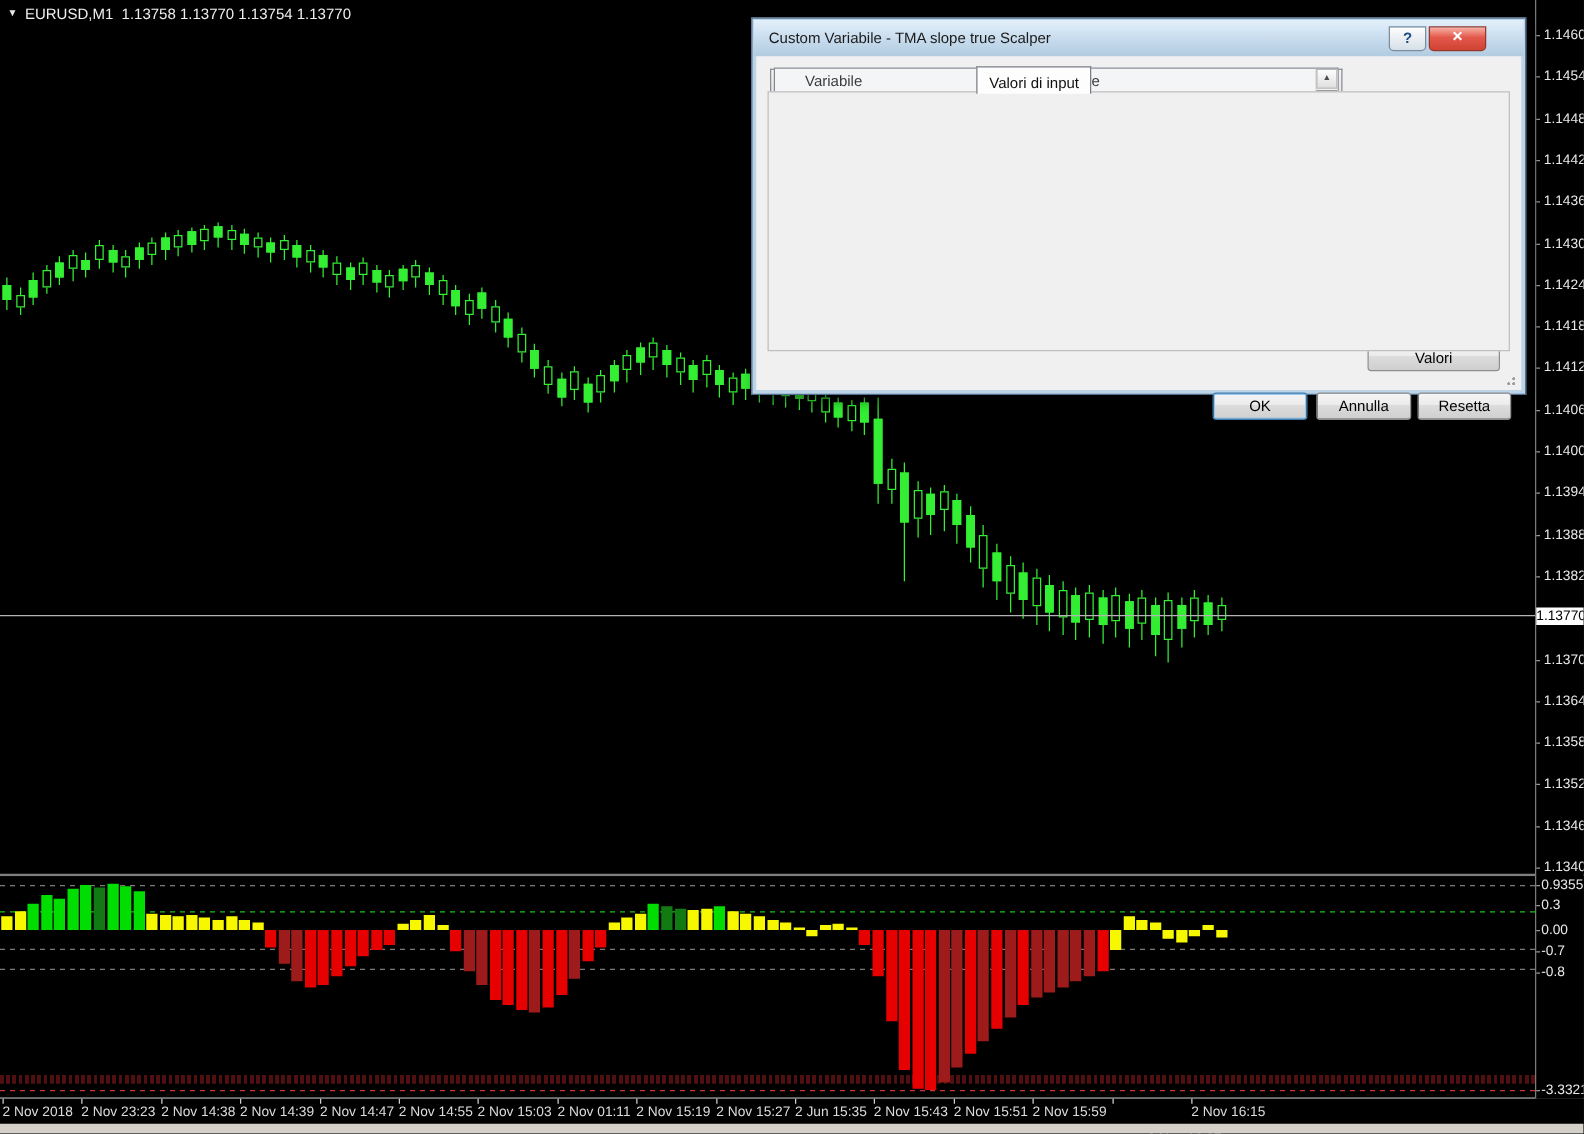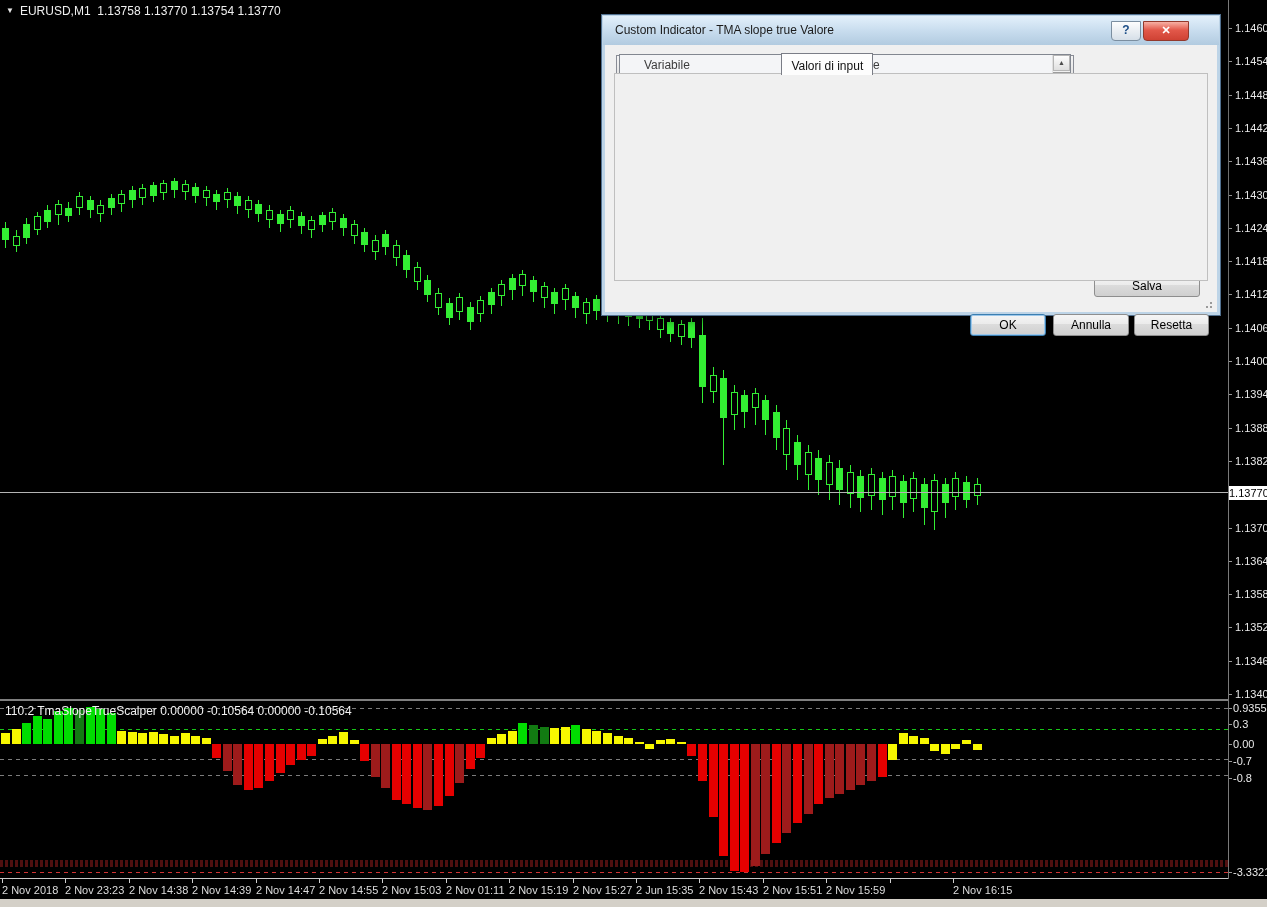--- a/index.html
+++ b/index.html
@@ -394,21 +394,20 @@
         <div class="hbar" style="left: 888px; width: 9px; top: 43px; height: 15.5px; background: rgb(247, 247, 0);"></div>
         <div class="hbar" style="left: 898.6px; width: 9px; top: 32.2px; height: 10.8px; background: rgb(247, 247, 0);"></div>
         <div class="hbar" style="left: 909.2px; width: 9px; top: 34.5px; height: 8.5px; background: rgb(247, 247, 0);"></div>
         <div class="hbar" style="left: 919.7px; width: 9px; top: 37.2px; height: 5.8px; background: rgb(247, 247, 0);"></div>
         <div class="hbar" style="left: 930.3px; width: 9px; top: 43px; height: 7px; background: rgb(247, 247, 0);"></div>
         <div class="hbar" style="left: 940.8px; width: 9px; top: 43px; height: 9.7px; background: rgb(247, 247, 0);"></div>
         <div class="hbar" style="left: 951.4px; width: 9px; top: 43px; height: 4.6px; background: rgb(247, 247, 0);"></div>
         <div class="hbar" style="left: 962px; width: 9px; top: 39.1px; height: 3.9px; background: rgb(247, 247, 0);"></div>
         <div class="hbar" style="left: 972.5px; width: 9px; top: 43px; height: 5.8px; background: rgb(247, 247, 0);"></div>
       </div>
-    <div id="ind-title">110.2 TmaSlopeTrueScalper 0.00000 -0.10564 0.00000 -0.10564</div>
   </div>
 
   <div class="hsep2"></div>
 
   <div id="price-axis">
     <div id="pa-labels">
         <div class="pa-tick" style="top: 28px;"></div>
         <div class="pa-label" style="top: 22px;">1.14605</div>
         <div class="pa-tick" style="top: 61px;"></div>
         <div class="pa-label" style="top: 55px;">1.14545</div>
@@ -497,21 +496,21 @@
       <div class="t-label" style="left: 826px;">2 Nov 15:59</div>
       <div class="t-tick" style="left: 890px;"></div>
       <div class="t-label" style="left: 918px; margin-top: 21px;">2 Nov 16:07</div>
       <div class="t-tick" style="left: 953px;"></div>
       <div class="t-label" style="left: 953px;">2 Nov 16:15</div>
     </div>
   <div id="bottom-strip"></div>
 
   <div id="dialog">
     <div id="dlg-titlebar">
-      <div id="dlg-title">Custom Indicator - TMA slope true Valore</div>
+      <div id="dlg-title">Custom Variabile - TMA slope true Scalper</div>
       <div id="dlg-help">?</div>
       <div id="dlg-close">✕</div>
     </div>
     <div id="dlg-body">
       <div id="dlg-tabs"><span class="tab">Sul programma</span><span class="tab">Comune</span><span class="tab active">Valori di input</span><span class="tab">Colori</span><span class="tab">Livelli</span><span class="tab">Visualizzazione</span></div>
       <div id="tabpage"></div>
       <div id="param-table">
         <div id="tbl-header">
           <div class="th" style="left:24px">Variabile</div>
           <div class="th" style="left:226px">Valore</div>
@@ -561,21 +560,21 @@
           </div>
         <div id="tbl-scroll">
           <div class="sb-btn" style="top:0">▲</div>
           <div id="sb-thumb">
               <div id="sb-grip"></div>
             </div>
           <div class="sb-btn" style="bottom:0">▼</div>
         </div>
       </div>
       <div class="wbtn" id="btn-carica">Carica</div>
-      <div class="wbtn" id="btn-salva">Salva</div>
+      <div class="wbtn" id="btn-salva">Valori</div>
       <div class="wbtn" id="btn-ok">OK</div>
       <div class="wbtn" id="btn-annulla">Annulla</div>
       <div class="wbtn" id="btn-resetta">Resetta</div>
       <div id="dlg-grip"></div>
     </div>
   </div>
 
 </div>
 
 </body></html>

